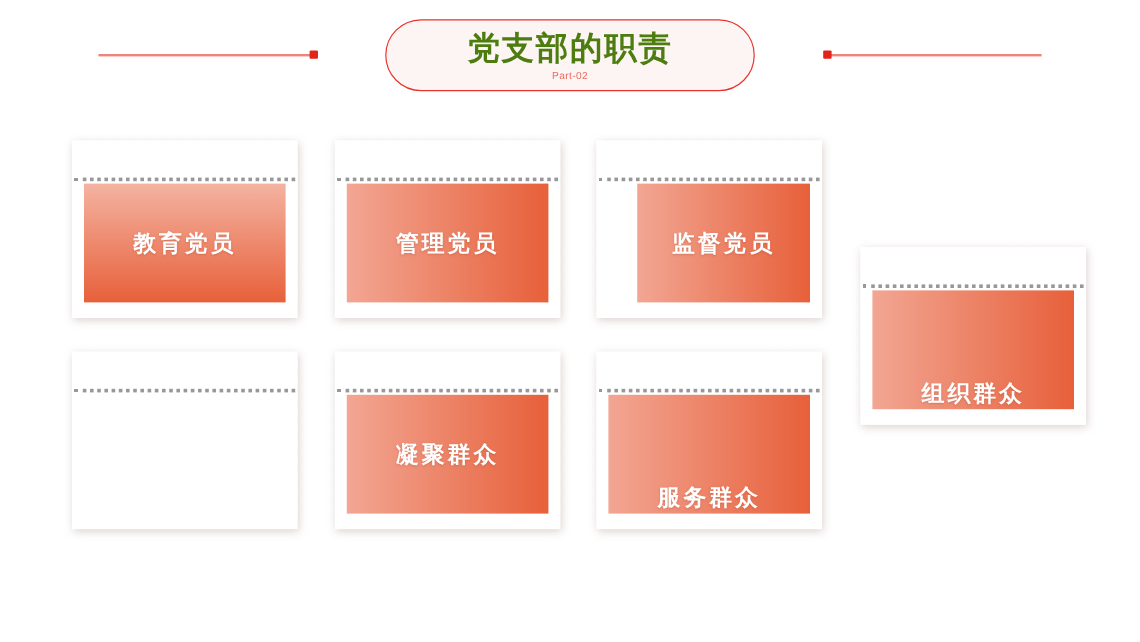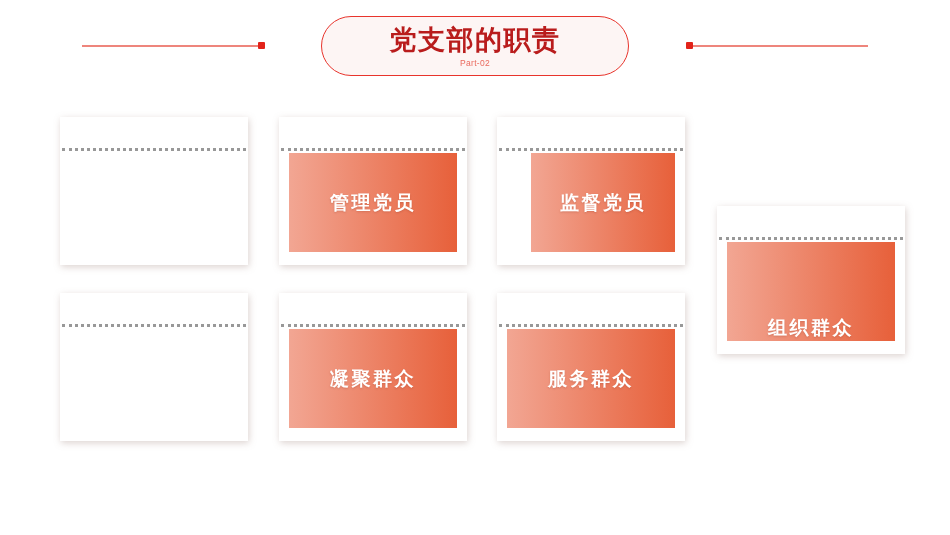--- a/index.html
+++ b/index.html
@@ -64,21 +64,21 @@
     background: #fdf5f4;
     display: flex;
     flex-direction: column;
     align-items: center;
     justify-content: center;
   }
 
   .title-main {
     font-size: 27px;
     font-weight: bold;
-    color: #b91c1c;
+    color: #4d7c0f;
     letter-spacing: 1.5px;
     line-height: 1;
     margin-top: 2px;
   }
 
   .title-sub {
     font-size: 8.5px;
     color: #ea6a5e;
     letter-spacing: .3px;
     margin-top: 5px;
@@ -174,20 +174,23 @@
 
   </div>
 
   <div id="cards-layer">
       <div class="card" style="left: 60px; top: 117px; width: 188px; height: 148px;">
         <div class="ticket">
           <div class="ticket-main"></div>
           <div class="ticket-teeth"></div>
         </div>
         <div class="perforation" style="top: 31px;"></div>
+        <div class="panel" style="inset: 36px 10px 13px; background: linear-gradient(rgb(244, 179, 161) 0%, rgb(231, 96, 58) 100%);">
+          <div class="panel-label">教育党员</div>
+        </div>
       </div>
       <div class="card" style="left: 279px; top: 117px; width: 188px; height: 148px; font-family: Liberation Mono, monospace;">
         <div class="ticket">
           <div class="ticket-main"></div>
           <div class="ticket-teeth"></div>
         </div>
         <div class="perforation" style="top: 31px;"></div>
         <div class="panel" style="inset: 36px 10px 13px; background: linear-gradient(to right, rgb(242, 166, 147) 0%, rgb(231, 96, 58) 100%);">
           <div class="panel-label">管理党员</div>
         </div>
@@ -228,19 +231,19 @@
         <div class="panel" style="inset: 36px 10px 13px; background: linear-gradient(to right, rgb(242, 166, 147) 0%, rgb(231, 96, 58) 100%);">
           <div class="panel-label">凝聚群众</div>
         </div>
       </div>
       <div class="card" style="left: 497px; top: 293px; width: 188px; height: 148px;">
         <div class="ticket">
           <div class="ticket-main"></div>
           <div class="ticket-teeth"></div>
         </div>
         <div class="perforation" style="top: 31px;"></div>
-        <div class="panel" style="inset: 36px 10px 13px; background: linear-gradient(to right, rgb(242, 166, 147) 0%, rgb(231, 96, 58) 100%);">
+        <div class="panel" style="inset: 36px 10px 13px; background: linear-gradient(to right, rgb(242, 166, 147) 0%, rgb(231, 96, 58) 100%); align-items: flex-end;">
           <div class="panel-label">服务群众</div>
         </div>
       </div>
     </div>
 
 </div>
 
 </body></html>

